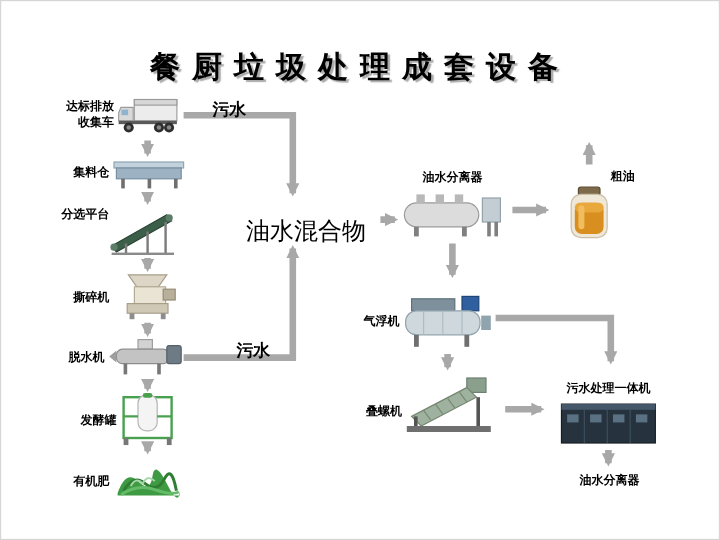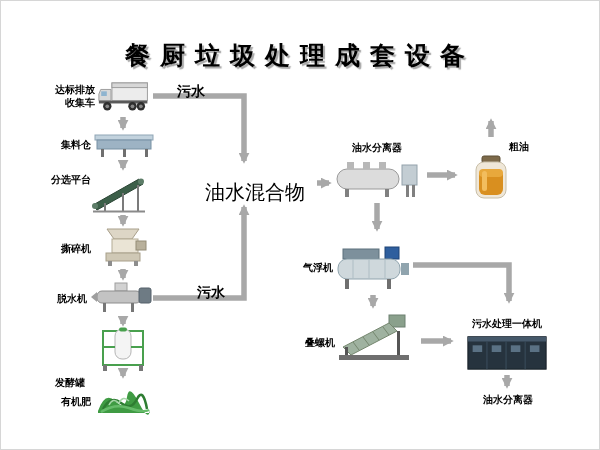--- a/index.html
+++ b/index.html
@@ -18,21 +18,21 @@
              font-weight:normal; color:#000; text-align:center;margin-top:10px; }
   .sewage { position:absolute; font-size:14px; font-weight:bold; color:#000; }
   .biodiesel { position:absolute; left:460px; top:93px; width:110px; font-size:11px;
                font-weight:bold; color:#8b1a1a; text-align:center; }
   
   .lbl-truck      { left:46px; top:82px;  width:48px; }
   .lbl-hopper     { left:50px; top:137px; width:40px; }
   .lbl-conveyor   { left:44px; top:172px; width:46px; }
   .lbl-shredder   { left:50px; top:241px; width:40px; }
   .lbl-dewater    { left:46px; top:291px; width:40px; }
-  .lbl-fermenter  { left:44px; top:343px; width:40px;margin-top:32px; }
+  .lbl-fermenter  { left:56px; top:343px; width:40px; }
   .lbl-fertilizer { left:50px; top:394px; width:40px; }
   .icon-truck      { left:96px; top:76px;  width:56px; height:38px; }
   .icon-hopper     { left:92px; top:128px; width:64px; height:30px; }
   .icon-conveyor   { left:90px; top:170px; width:60px; height:42px; }
   .icon-shredder   { left:94px; top:226px; width:56px; height:40px; }
   .icon-dewater    { left:88px; top:280px; width:64px; height:34px; }
   .icon-fermenter  { left:96px; top:326px; width:52px; height:44px; }
   .icon-fertilizer { left:94px; top:378px; width:58px; height:36px; }
   
   .lbl-separator { left:332px; top:140px; width:88px; }

